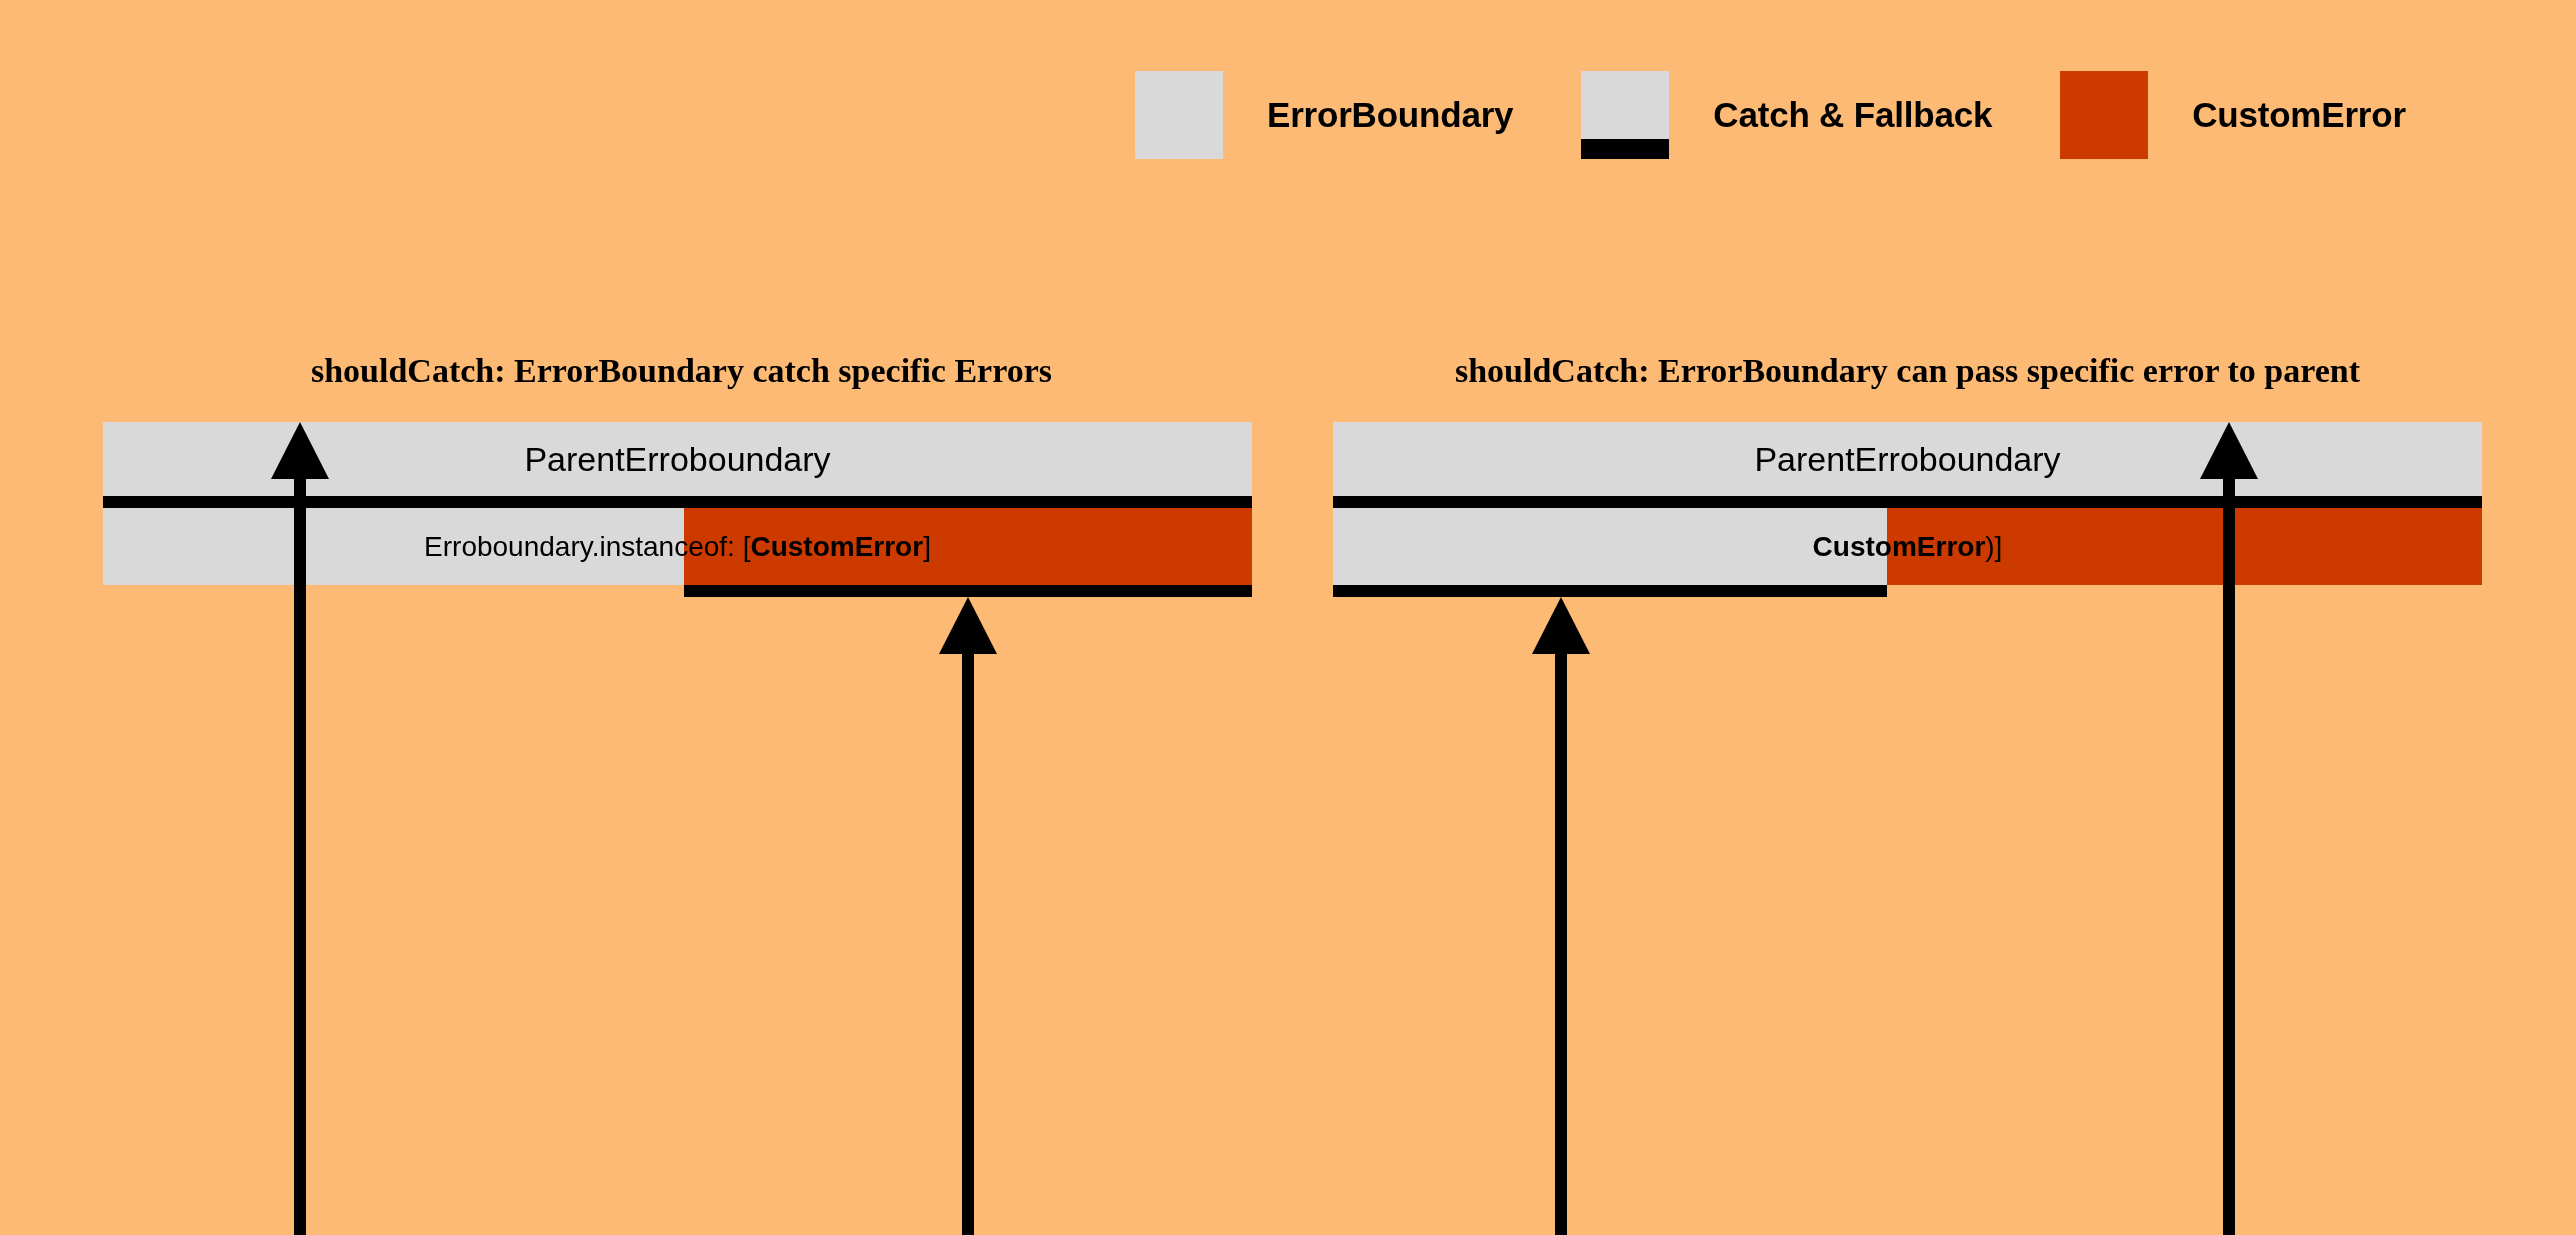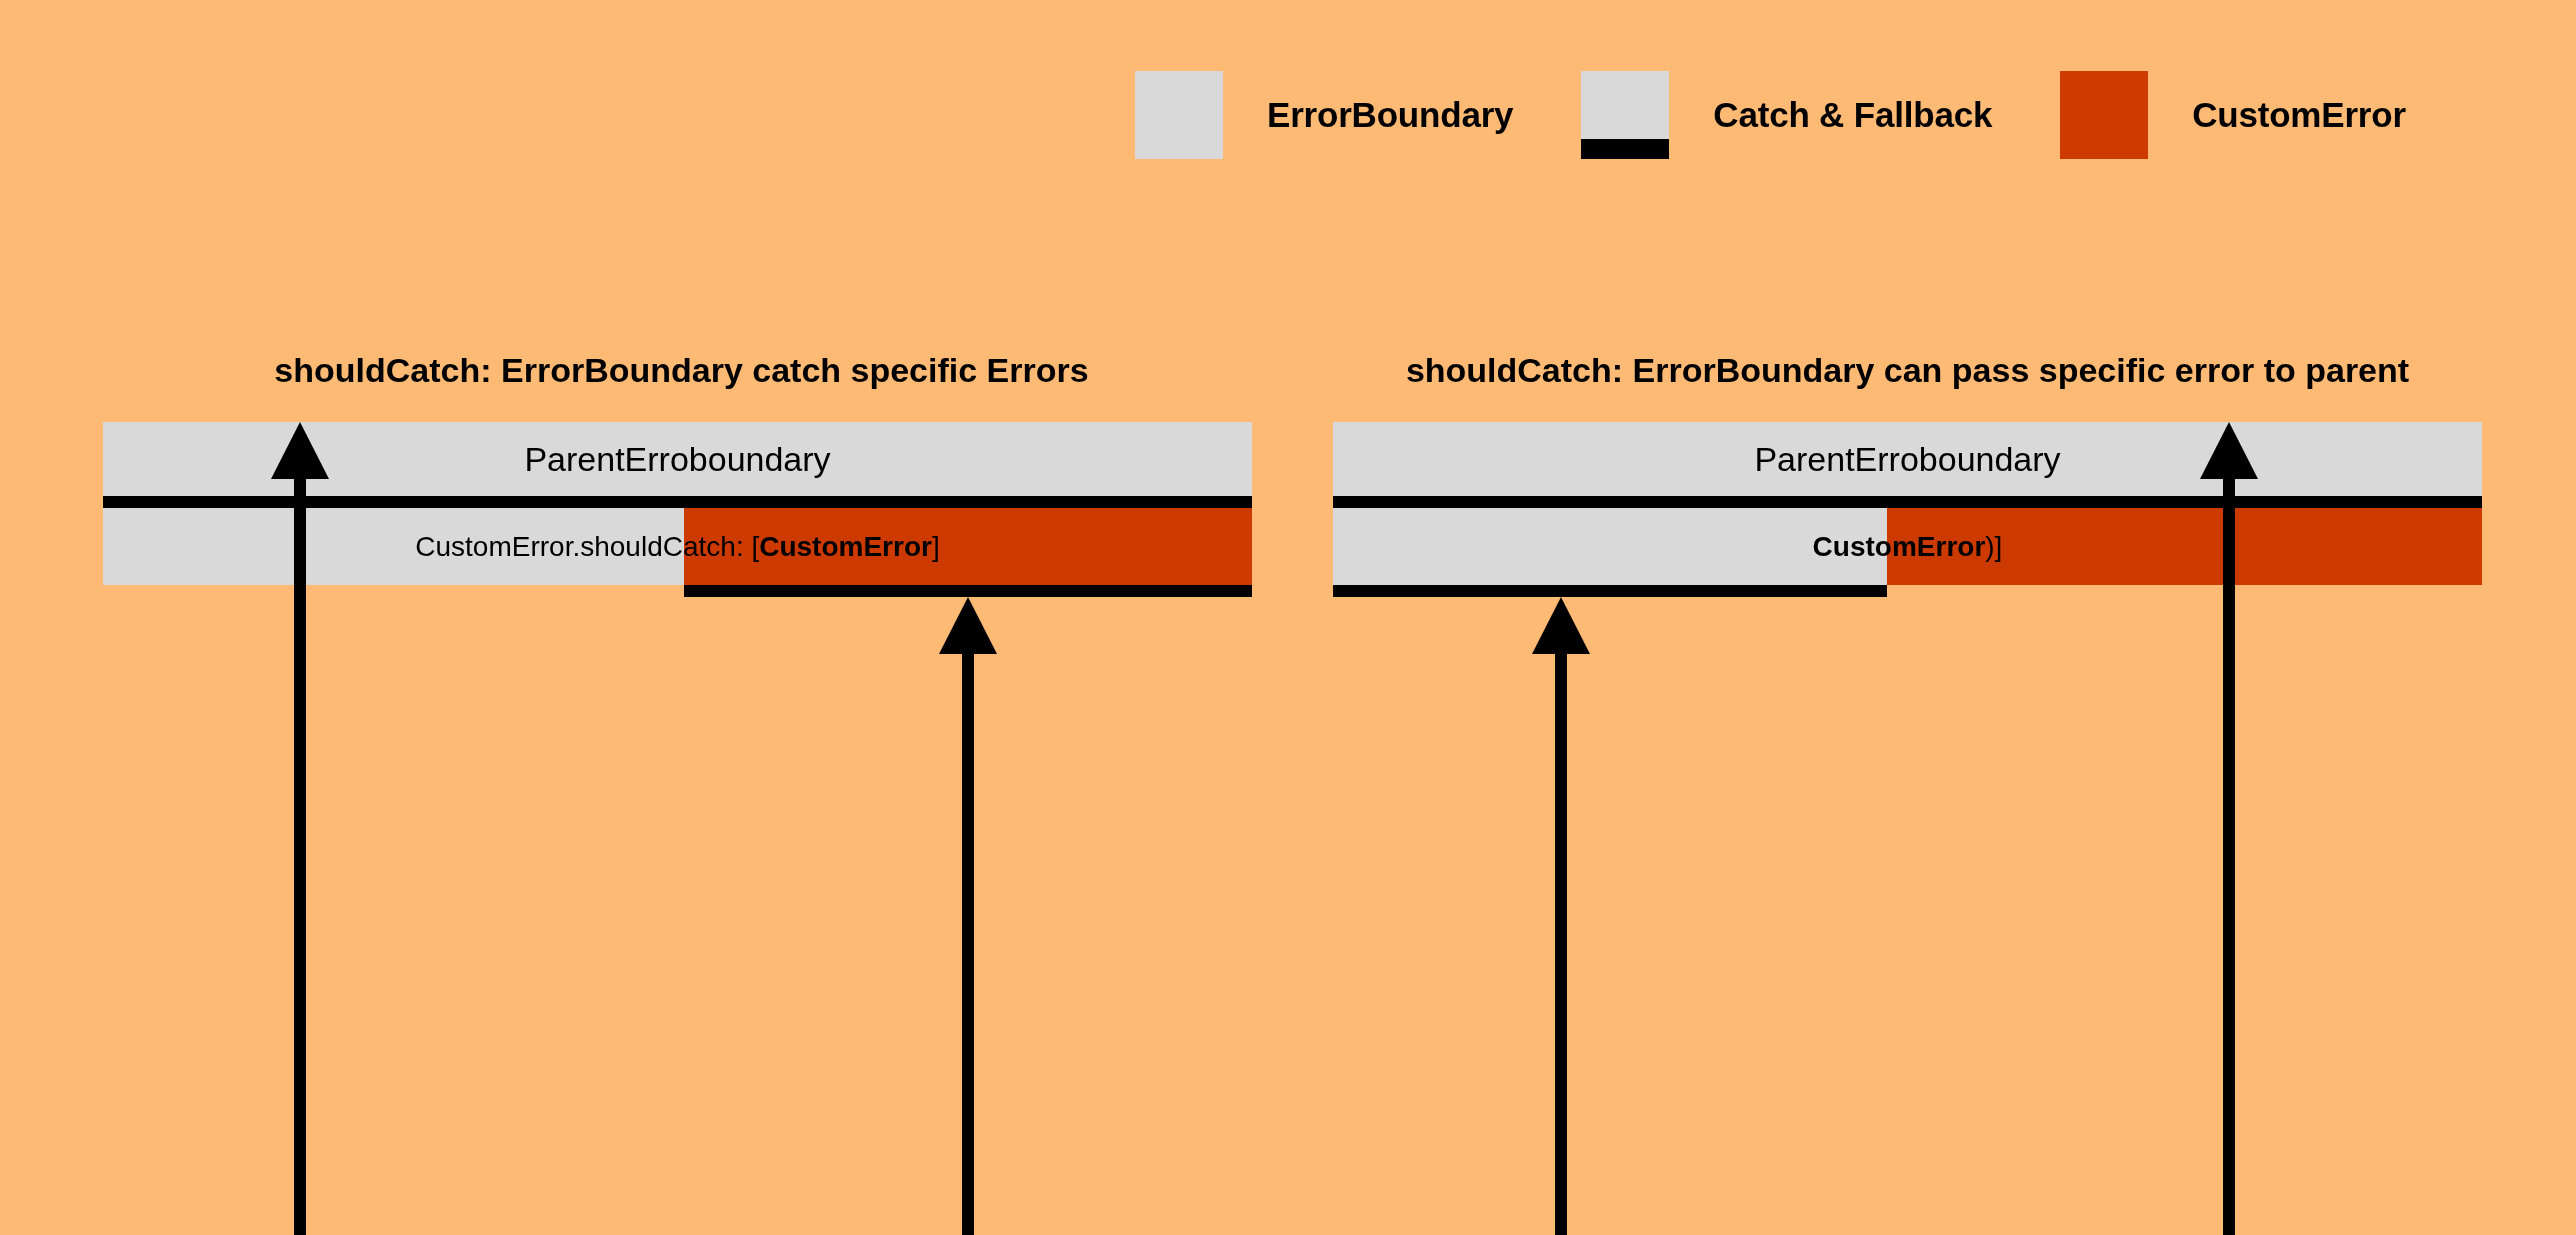--- a/index.html
+++ b/index.html
@@ -56,20 +56,21 @@
   .panel-right { left: 1333px; width: 1149px; }
 
   .panel-title {
     font-size: 34px;
     font-weight: bold;
     color: #000000;
     text-align: center;
     white-space: nowrap;
     height: 47px;
     line-height: 47px;
+    font-family: Liberation Serif, serif;
   }
   .panel-left .panel-title  { margin-left: 8px; }
   .panel-right .panel-title { margin-left: 0px; }
 
   
   .box { position: relative; margin-top: 28px; width: 100%; }
 
   .row-parent {
     position: relative;
     width: 100%;
@@ -163,21 +164,21 @@
       <div class="row-parent">
         <span class="row-text">ParentErroboundary</span>
       </div>
 
       <div class="bar"></div>
 
       <div class="row-child">
         <div class="child-half gray" style="width:50.6%"></div>
         <div class="child-half orange" style="width:49.4%"></div>
         <div class="child-text">
-          <span>CustomError.shouldCatch: [</span>
+          <span>Erroboundary.instanceof: [</span>
             <b>CustomError</b>
             <span>]</span>
         </div>
       </div>
 
       <div class="bar-split">
         <div class="seg off" style="width:50.6%"></div>
         <div class="seg on" style="width:49.4%"></div>
       </div>
     </div>

